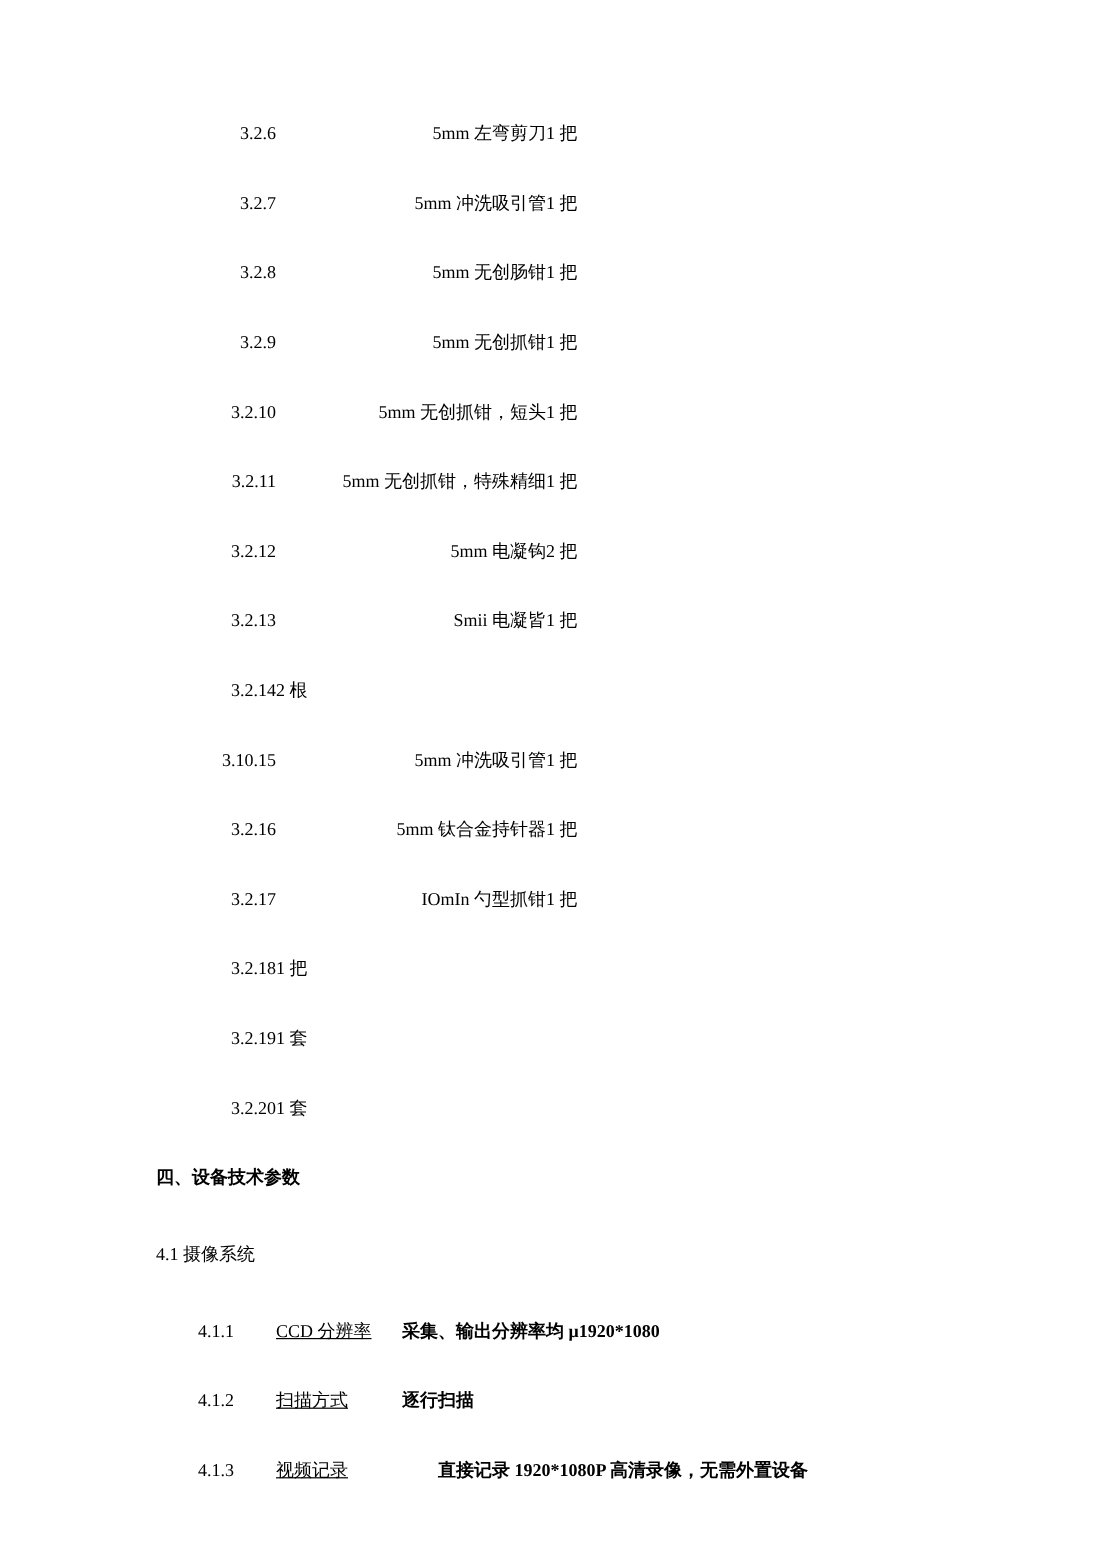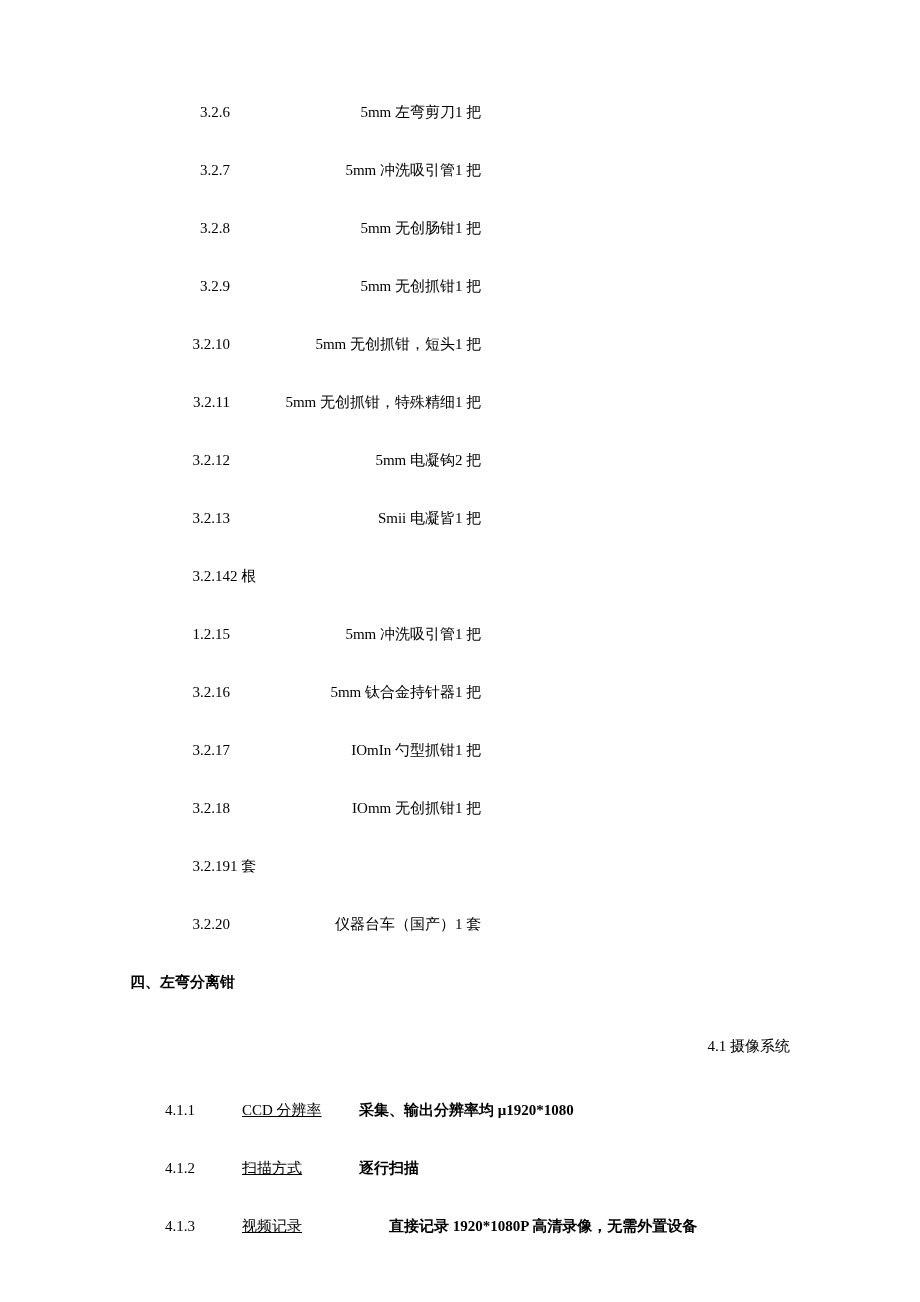--- a/index.html
+++ b/index.html
@@ -33,27 +33,25 @@
     .item-qty {
       flex-shrink: 0;
     }
     .section-heading {
       font-weight: bold;
       margin-top: 14px;
       margin-bottom: 40px;
     }
     .sub-heading {
       margin-bottom: 40px;
-      text-align: right;
     }
     .spec-row {
       display: flex;
       margin-bottom: 34px;
       margin-left: 35px;
-      gap: 12px;
     }
     .spec-num {
       width: 65px;
       flex-shrink: 0;
     }
     .spec-label {
       width: 105px;
       flex-shrink: 0;
       text-decoration: underline;
     }
@@ -107,51 +105,49 @@
     <div class="item-row">
       <span class="item-num">3.2.13</span>
       <span class="item-desc">Smii 电凝皆</span>
       <span class="item-qty">1 把</span>
     </div>
     <div class="item-row">
       <span class="item-num">3.2.14</span>
       <span class="item-qty">2 根</span>
     </div>
     <div class="item-row">
-      <span class="item-num">1.2.15</span>
+      <span class="item-num">3.10.15</span>
       <span class="item-desc">5mm 冲洗吸引管</span>
       <span class="item-qty">1 把</span>
     </div>
     <div class="item-row">
       <span class="item-num">3.2.16</span>
       <span class="item-desc">5mm 钛合金持针器</span>
       <span class="item-qty">1 把</span>
     </div>
     <div class="item-row">
       <span class="item-num">3.2.17</span>
       <span class="item-desc">IOmIn 勺型抓钳</span>
       <span class="item-qty">1 把</span>
     </div>
     <div class="item-row">
       <span class="item-num">3.2.18</span>
-      <span class="item-desc">IOmm 无创抓钳</span>
       <span class="item-qty">1 把</span>
     </div>
     <div class="item-row">
       <span class="item-num">3.2.19</span>
       <span class="item-qty">1 套</span>
     </div>
     <div class="item-row">
       <span class="item-num">3.2.20</span>
-      <span class="item-desc">仪器台车（国产）</span>
       <span class="item-qty">1 套</span>
     </div>
   </div>
 
-<div class="section-heading">四、左弯分离钳</div>
+<div class="section-heading">四、设备技术参数</div>
 
 <div class="sub-heading">4.1 摄像系统</div>
 
 <div id="specs-container">
     <div class="spec-row">
       <span class="spec-num">4.1.1</span>
       <span class="spec-label">CCD 分辨率</span>
       <span class="spec-value">采集、输出分辨率均 μ1920*1080</span>
     </div>
     <div class="spec-row">

